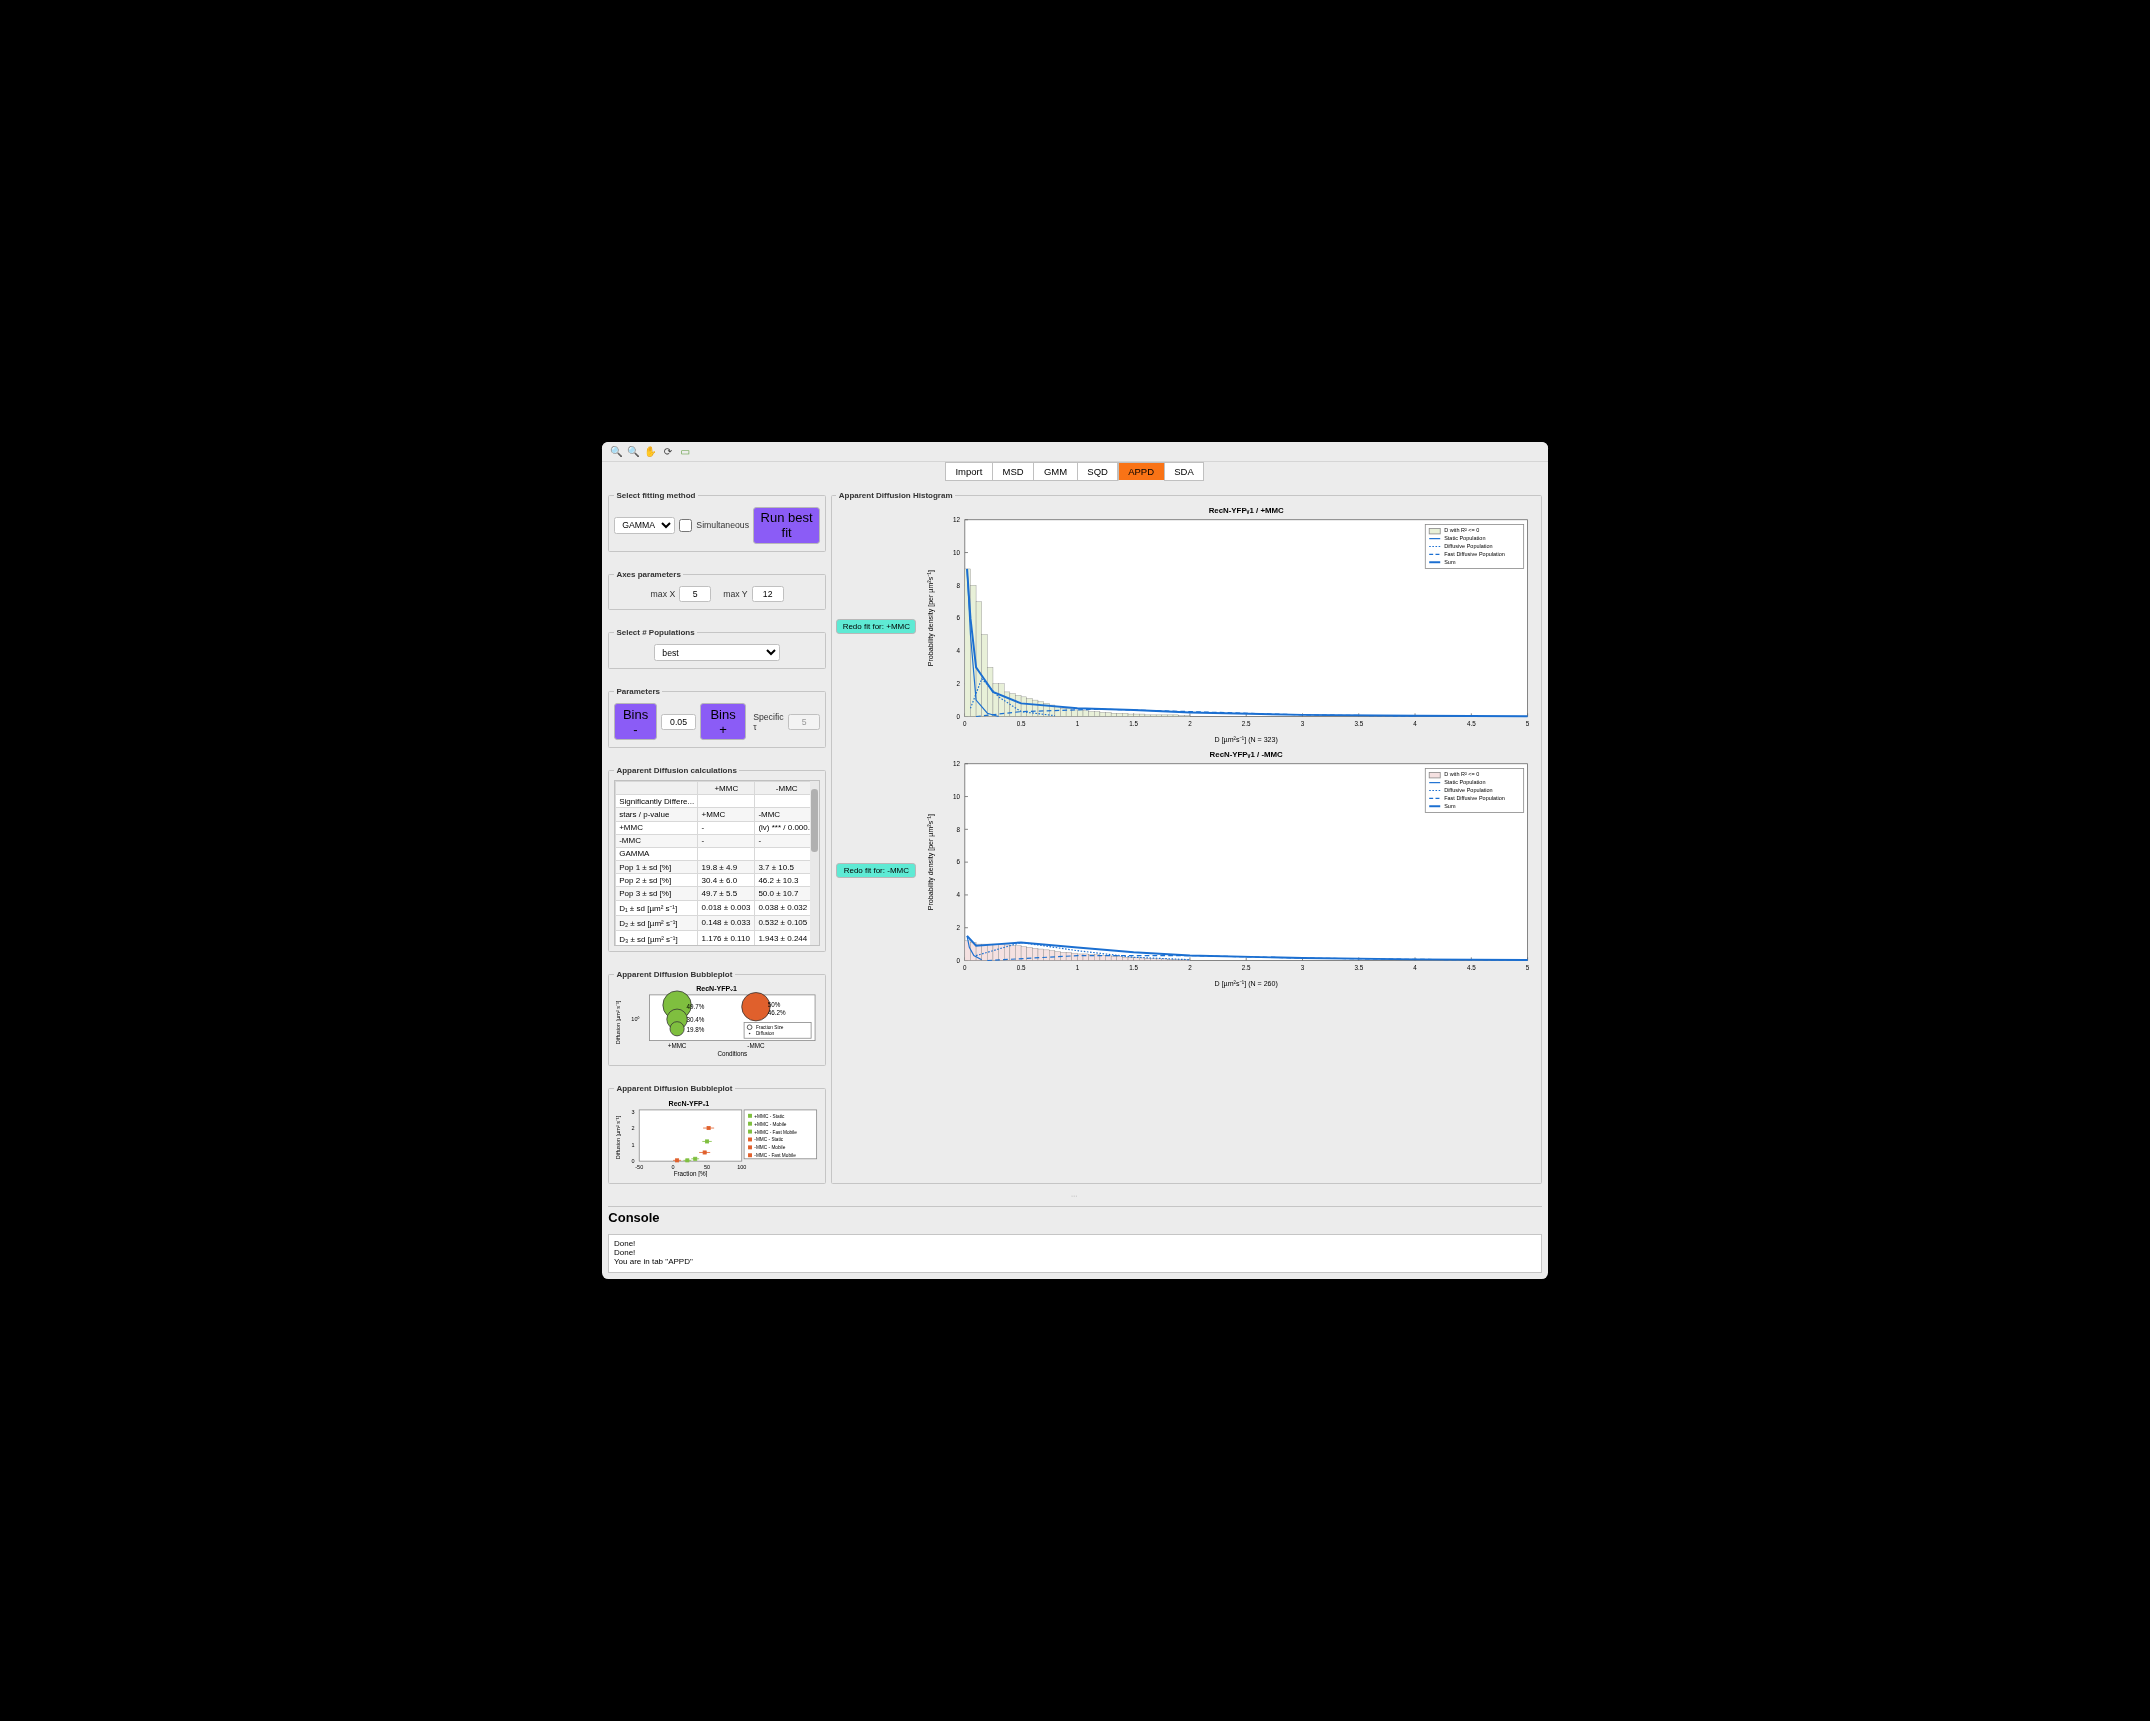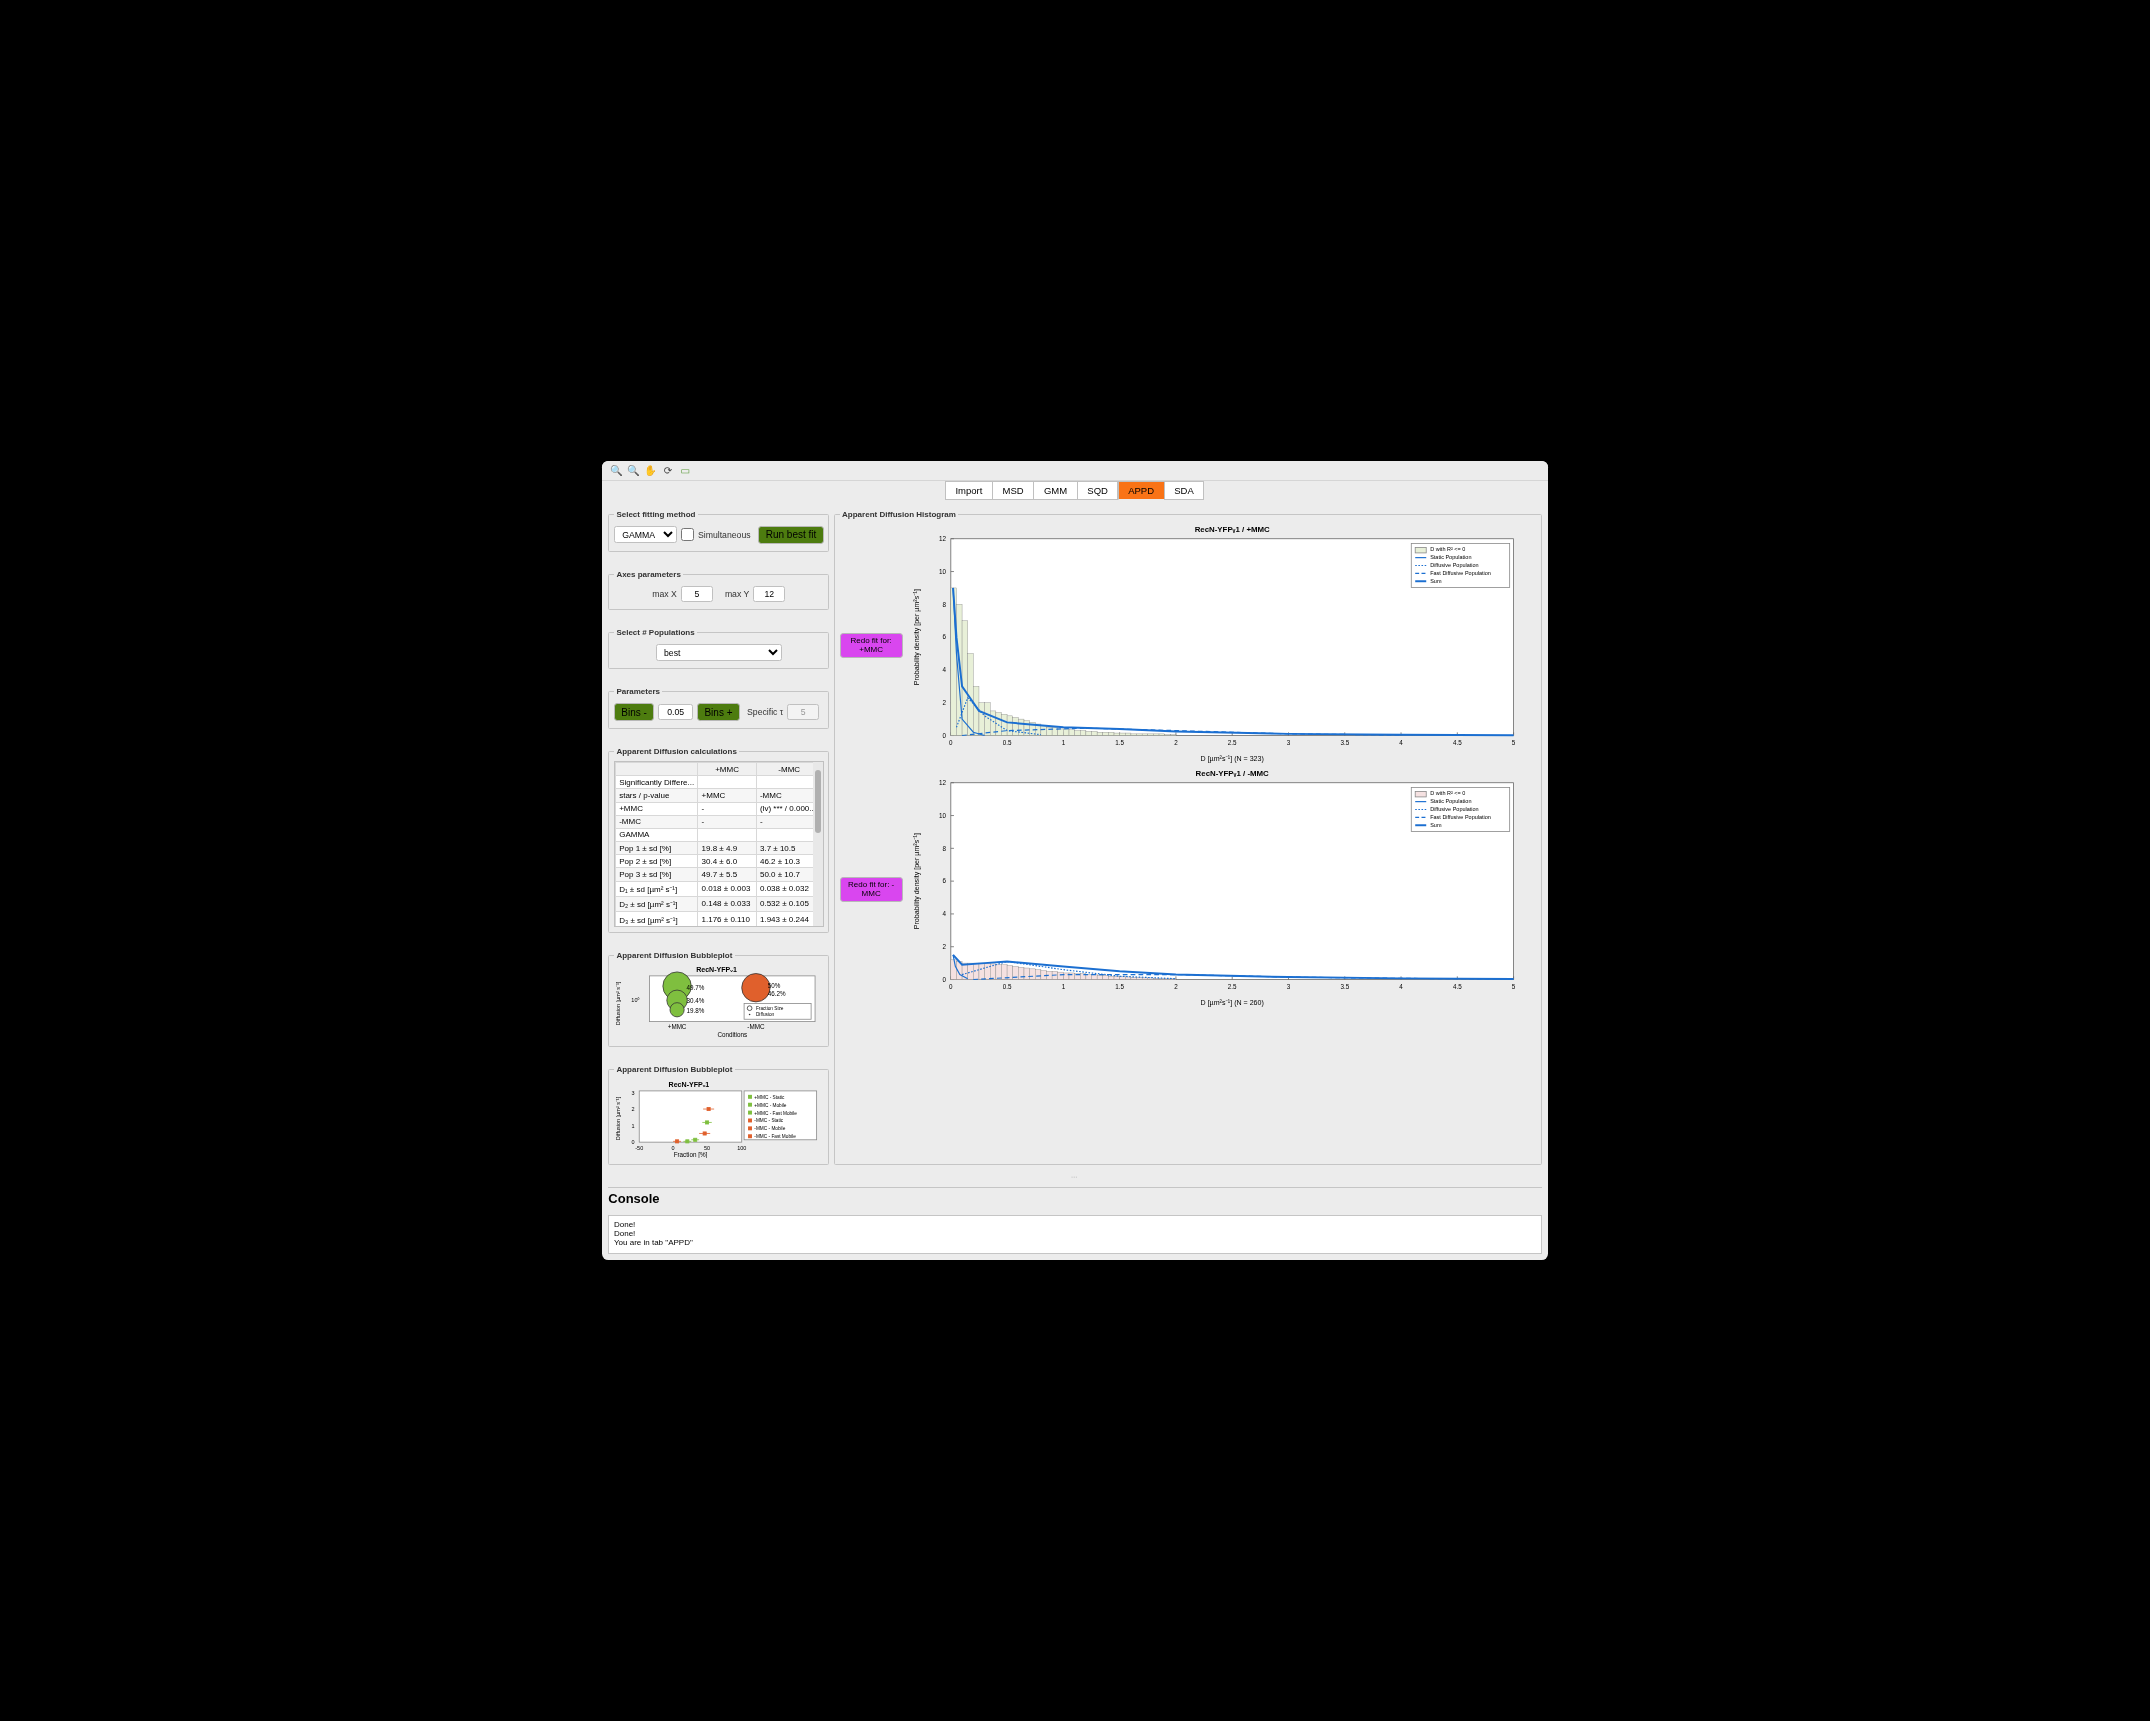--- a/index.html
+++ b/index.html
@@ -14,33 +14,33 @@
 .toolbar { background: #ececec; padding: 3.2px 8px; display: flex; gap: 4.7px; border-bottom: 0.8px solid #d5d5d5; }
 .toolbar-icon { width: 12.6px; height: 12.6px; display: inline-flex; align-items: center; justify-content: center; font-size: 10.2px; }
 .main { display: flex; background: #ececec; padding: 6.3px; gap: 4.7px; }
 .leftcol { width: 221px; display: flex; flex-direction: column; gap: 18px; }
 .rightcol { flex: 1; display: flex; flex-direction: column; }
 fieldset { border: 0.8px solid #c5c5c5; border-radius: 1.6px; padding: 4.7px; background: #ececec; }
 fieldset > legend { font-size: 8px; font-weight: bold; color: #333; padding: 0 2.4px; }
 .row { display: flex; align-items: center; gap: 4px; margin: 2.4px 0; }
 select, input[type="text"] { border: 0.8px solid #c0c0c0; border-radius: 2.4px; background: #fff; font-size: 8.7px; padding: 1.6px 3.2px; height: 16px; }
 select { height: 17.3px; }
-button, .btn { border: 0.8px solid #b8b8b8; border-radius: 3.2px; background: #4d7c0f; font-size: 10px; padding: 2.4px 6.3px; cursor: pointer; }
+button, .btn { border: 0.8px solid #b8b8b8; border-radius: 3.2px; background: #8b5cf6; font-size: 13px; padding: 2.4px 6.3px; cursor: pointer; }
 input[type="checkbox"] { margin: 0; }
 .label { font-size: 8.7px; color: #333; }
 .tabs { display: flex; justify-content: center; gap: 0; margin-bottom: 3.2px; }
 .tab { border: 0.8px solid #c0c0c0; background: #fff; padding: 3.2px 9.5px; font-size: 9.5px; cursor: pointer; margin-left: -0.8px; }
 .tab.active { background: #f97316; border-bottom-color: #ececec; }
 .table-wrap { max-height: 166px; overflow: auto; border: 0.8px solid #c0c0c0; background: #fff; position: relative; }
 table { width: 100%; border-collapse: collapse; font-size: 8px; }
 th, td { border: 0.8px solid #d8d8d8; padding: 1.6px 3.2px; text-align: left; white-space: nowrap; }
 th { background: #f0f0f0; font-weight: normal; text-align: center; }
 tr:nth-child(even) td { background: #f6f6f6; }
 .chart-row { display: flex; align-items: center; gap: 4.7px; }
-.redo-btn { border: 0.8px solid #b8b8b8; background: #d946ef; padding: 2.4px 4.7px; font-size: 8px; width: 63px; }
+.redo-btn { border: 0.8px solid #b8b8b8; background: #5eead4; padding: 2.4px 4.7px; font-size: 8px; width: 80px; }
 .console { margin: 6.3px; border-top: 0.8px solid #c5c5c5; padding-top: 3.2px; }
 .console-label { font-size: 13px; font-weight: bold; }
 .console-body { background: #fff; border: 0.8px solid #c5c5c5; padding: 4.7px; font-size: 8px; min-height: 39px; margin-top: 9px; }
 .scrollbar-mock { position: absolute; right: 0; top: 0; width: 9.5px; height: 100%; background: #e8e8e8; }
 .scrollbar-thumb { width: 6.3px; margin: 1.6px; background: #b0b0b0; border-radius: 3.2px; height: 63px; margin-top: 8px; }
 svg text { font-family: Arial, Helvetica, sans-serif; }
 .drag-dots { text-align: center; color: #999; font-size: 6.3px; letter-spacing: 1.6px; margin-top: 1.6px; }
 </style>
 </head>
 <body>

